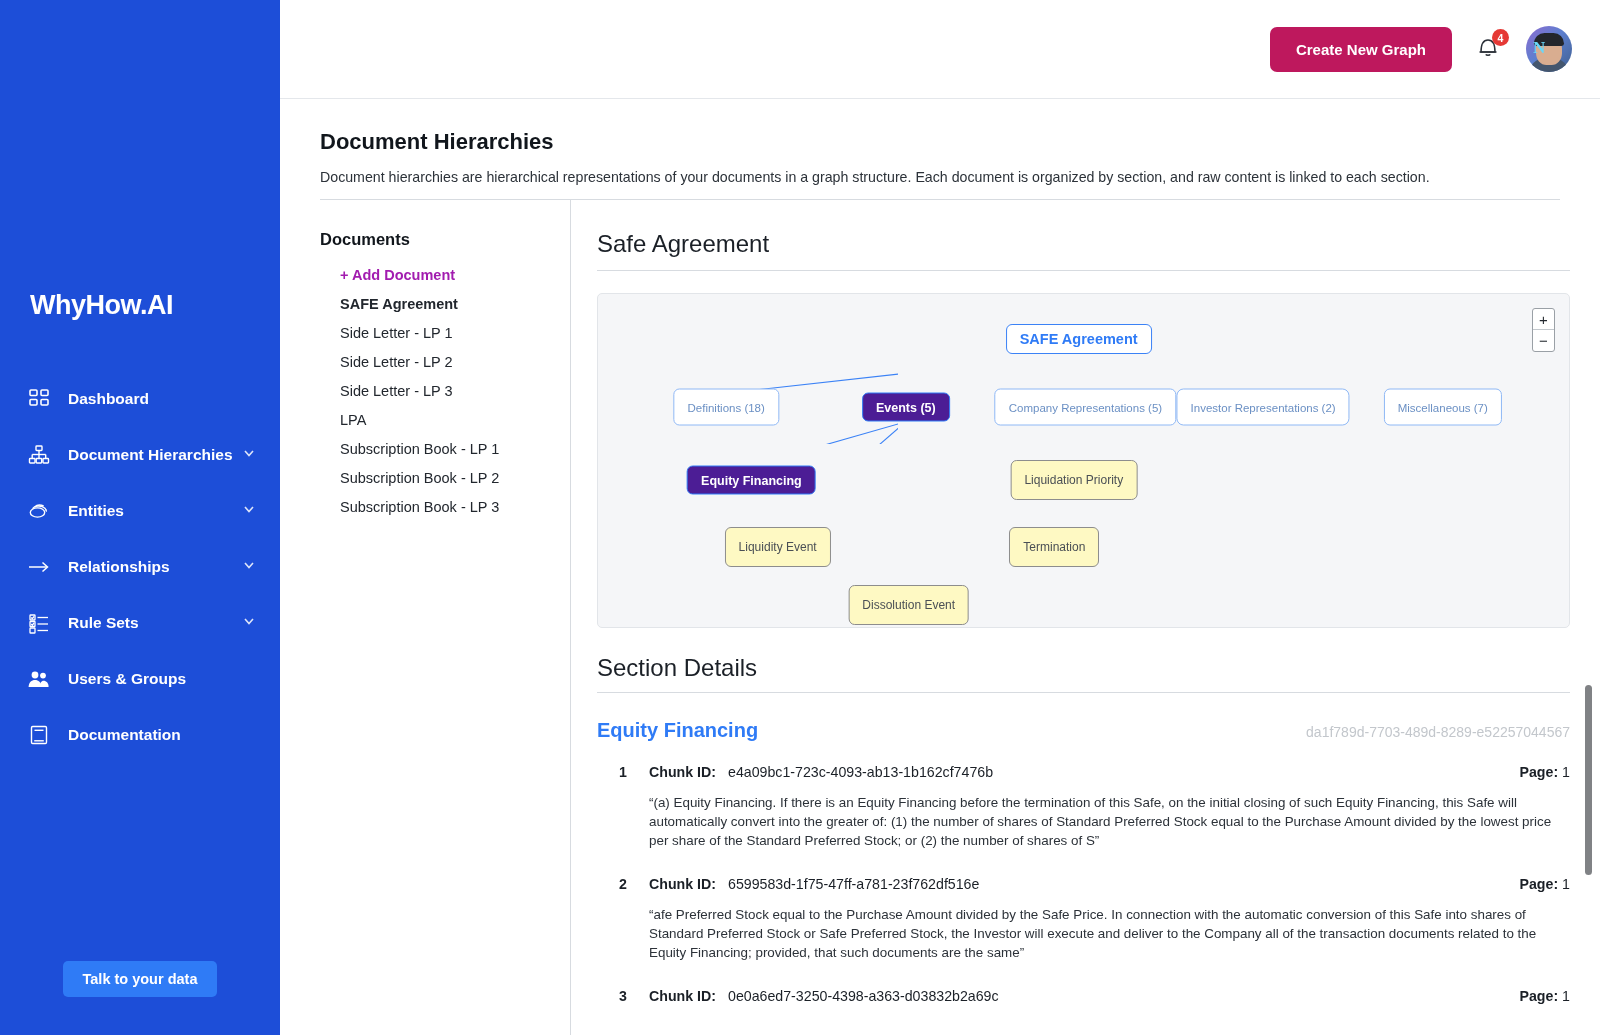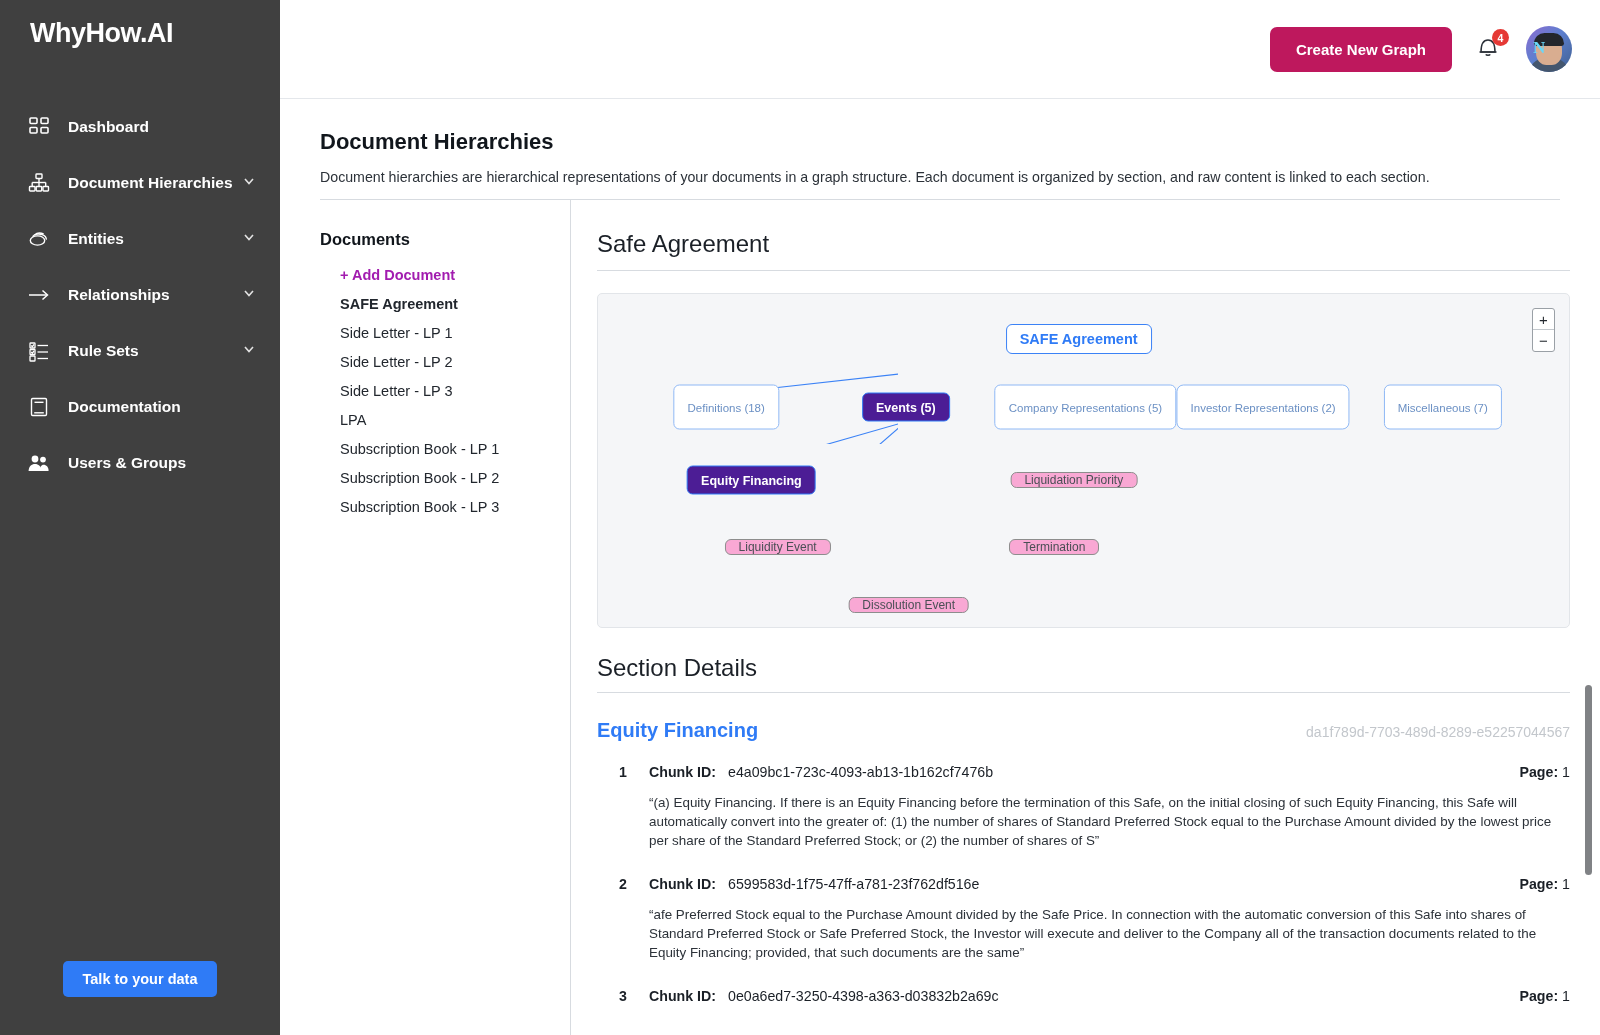--- a/index.html
+++ b/index.html
@@ -6,22 +6,22 @@
   html, body {
     width: 1600px; height: 1035px;
     font-family: "Liberation Sans", sans-serif;
     background: #ffffff; overflow: hidden;
   }
   .app { display: flex; width: 1600px; height: 1035px; }
 
   
   .sidebar {
     width: 280px; flex: 0 0 280px; height: 1035px;
-    background: #404040; color: #ffffff;
-    position: relative; display: flex; flex-direction: column;
+    background: #1d4ed8; color: #ffffff;
+    position: relative; display: flex; flex-direction: column; justify-content: center;
   }
   .brand {
     font-size: 27px; font-weight: bold; letter-spacing: -0.5px;
     padding: 18px 0 0 30px; color: #ffffff;
   }
   .nav { margin-top: 50px; }
   .nav-item {
     display: flex; align-items: center;
     height: 56px; padding: 0 22px 0 22px;
     color: #ffffff; cursor: pointer;
@@ -132,23 +132,23 @@
   .gnode {
     position: absolute; transform: translate(-50%,-50%);
     border-radius: 6px; display: flex; align-items: center; justify-content: center;
     white-space: nowrap; z-index: 3; cursor: pointer; padding: 0 13px;
   }
   .gnode.root { background:#fff; border:1px solid #3b82f6; color:#2f7bf6;
                 font-weight:bold; font-size:14.5px; height:30px; }
   .gnode.blue { background:#4c1d95; border:1px solid #2f7bf6; color:#fff;
                 font-weight:bold; font-size:12.5px; height:29px; }
   .gnode.outline { background:#fff; border:1px solid #8fb8f5; color:#6b90c4;
-                   font-size:11.5px; height:45px; }
-  .gnode.gray { background:#f9a8d4; border:1px solid #8d8d8d; color:#4a4f55;
-                font-size:12px; height:16px; }
+                   font-size:11.5px; height:37px; }
+  .gnode.gray { background:#fef9c3; border:1px solid #8d8d8d; color:#4a4f55;
+                font-size:12px; height:40px; }
   .gsvg { position: absolute; inset: 0; z-index: 1; }
 
   
   .det-h { margin-top: 26px; font-size: 24px; color: #1b2027;
            padding-bottom: 10px; border-bottom: 1px solid #d7dbe0; margin-right: 30px; }
 
   .sect-row { margin-top: 26px; margin-right: 30px; display: flex;
               align-items: baseline; justify-content: space-between; }
   .sect-name { font-size: 20px; font-weight: bold; color: #2f7bf6; cursor: pointer; }
   .sect-uuid { font-size: 14px; color: #c3c7cc; }
@@ -262,39 +262,39 @@
         <span class="nav-label">Rule Sets</span>
         <span class="chev">
           <svg width="14" height="14" viewBox="0 0 14 14" fill="none" stroke="#fff" stroke-width="1.6">
             <polyline points="3,5 7,9.5 11,5"></polyline>
             </svg>
         </span>
       </div>
 
       <div class="nav-item">
         <span class="nav-ico">
-          <svg width="22" height="22" viewBox="0 0 22 22" fill="none" stroke="#fff" stroke-width="1.4">
-            <rect x="3.5" y="2.5" width="15" height="17" rx="1.2"></rect>
-            <line x1="6.5" y1="6.3" x2="15.5" y2="6.3"></line>
-            <path d="M6.2 16.8 L15.8 16.8"></path>
-          </svg>
-        </span>
-        <span class="nav-label">Documentation</span>
-      </div>
-
-      <div class="nav-item">
-        <span class="nav-ico">
           <svg width="24" height="22" viewBox="0 0 24 22" fill="#fff">
             <circle cx="8" cy="7" r="3.4"></circle>
               <circle cx="16" cy="7.6" r="2.9"></circle>
             <path d="M1.6 19 C1.6 14.6 4.6 12 8 12 C11.4 12 14.4 14.6 14.4 19 Z"></path>
             <path d="M12.4 19 C12.6 15.2 14.4 12.7 16.6 12.7 C19.2 12.7 21.6 14.8 21.6 19 Z"></path>
           </svg>
         </span>
         <span class="nav-label">Users &amp; Groups</span>
+      </div>
+
+      <div class="nav-item">
+        <span class="nav-ico">
+          <svg width="22" height="22" viewBox="0 0 22 22" fill="none" stroke="#fff" stroke-width="1.4">
+            <rect x="3.5" y="2.5" width="15" height="17" rx="1.2"></rect>
+            <line x1="6.5" y1="6.3" x2="15.5" y2="6.3"></line>
+            <path d="M6.2 16.8 L15.8 16.8"></path>
+          </svg>
+        </span>
+        <span class="nav-label">Documentation</span>
       </div>
 
     </nav>
 
     <div class="talk-wrap">
       <button class="talk-btn">Talk to your data</button>
     </div>
   </aside>
 
   <section class="main">

